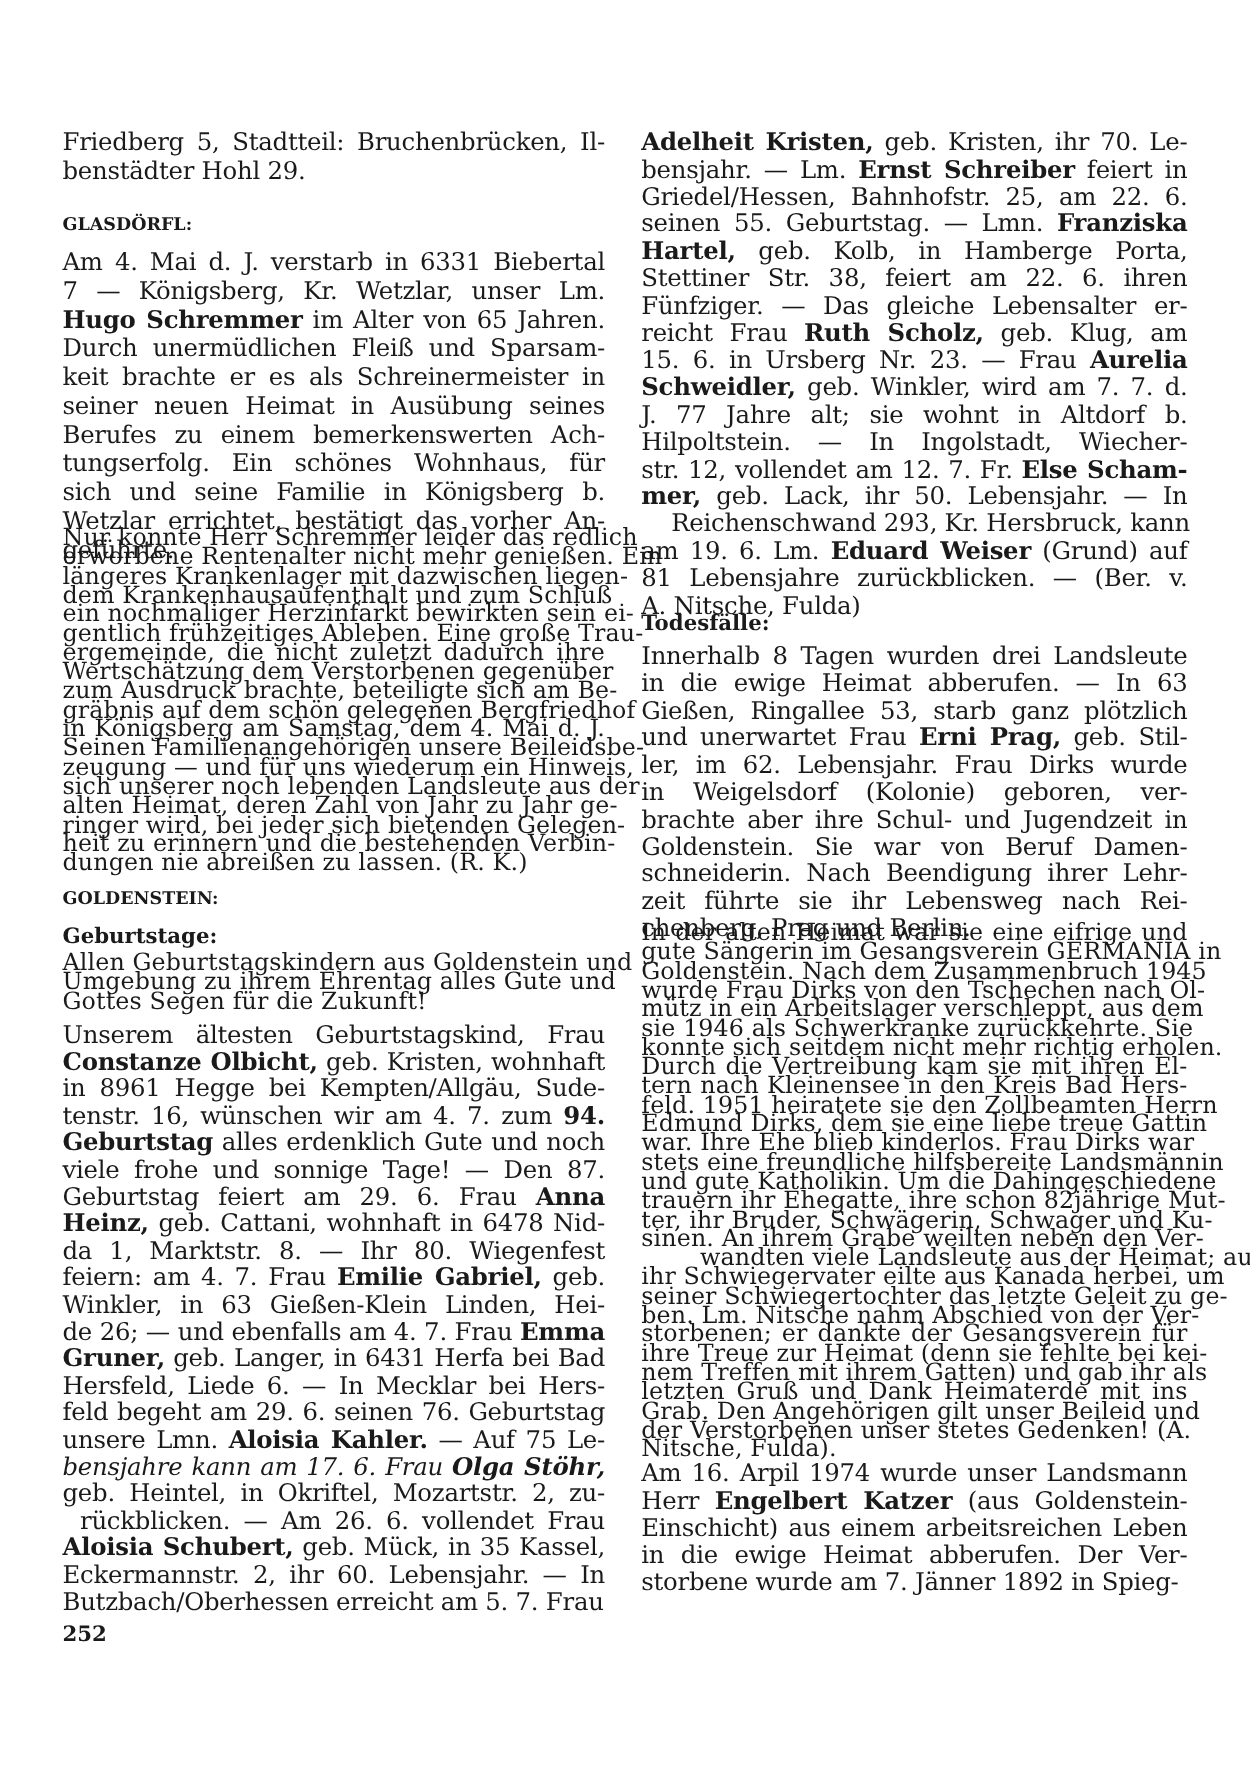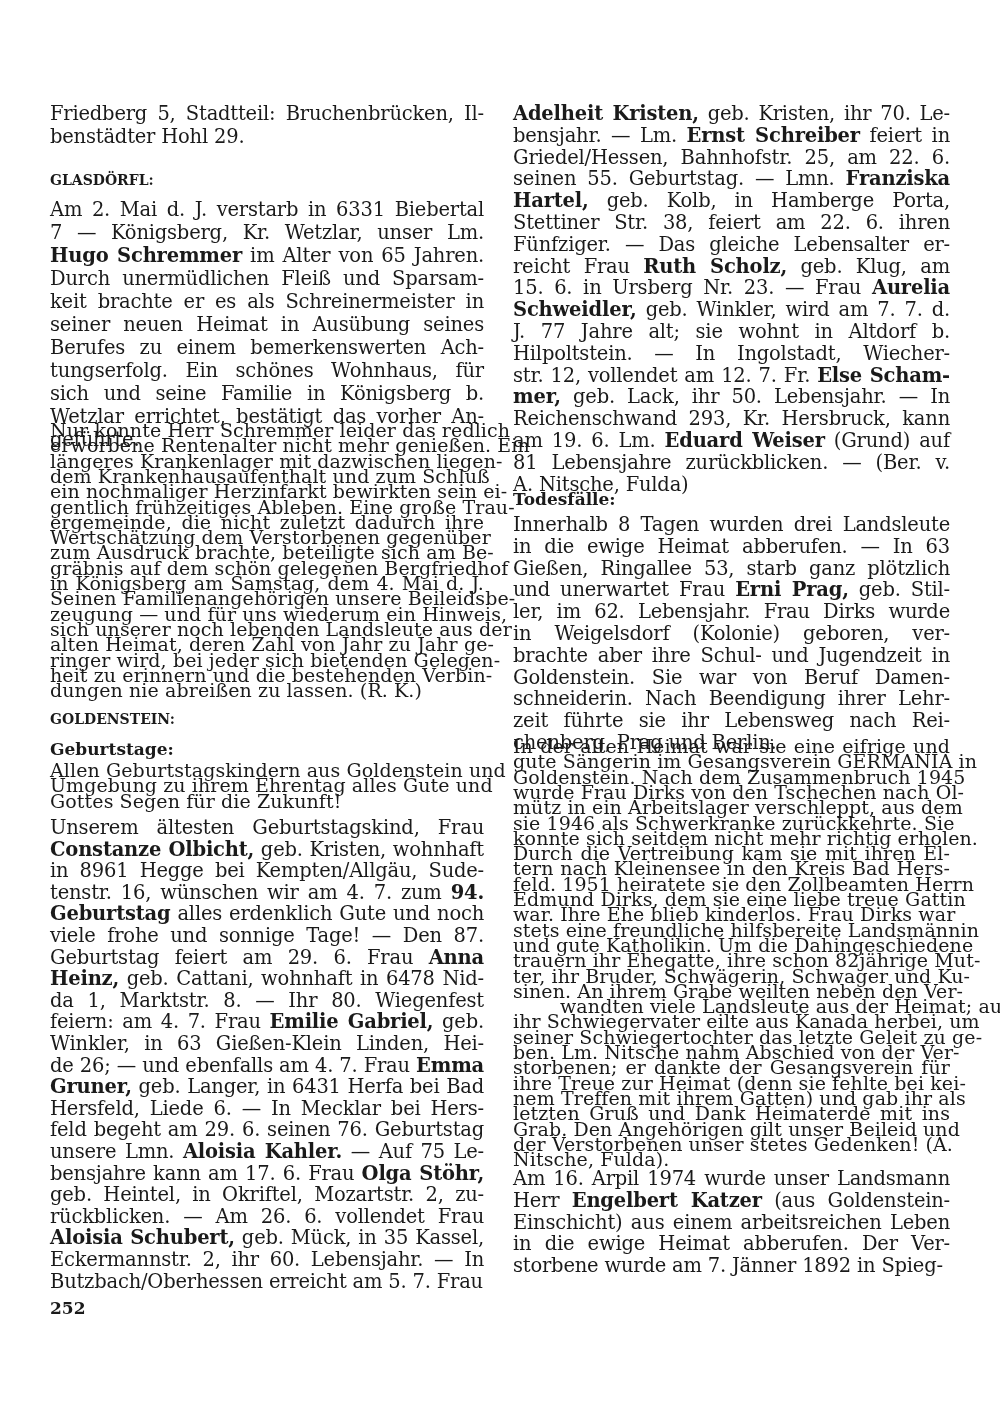--- a/index.html
+++ b/index.html
@@ -19,21 +19,21 @@
 </head>
 <body>
 
 <div class="col" id="col-left">
   <div>
       <div class="ln big" style="top: 102px;">Friedberg 5, Stadtteil: Bruchenbrücken, Il-</div>
       <div class="ln big last" style="top: 125px;">benstädter Hohl 29.</div>
     </div>
   <div class="head" style="top:172px">GLASDÖRFL:</div>
   <div>
-      <div class="ln big" style="top: 198px;">Am 2. Mai d. J. verstarb in 6331 Biebertal</div>
+      <div class="ln big" style="top: 198px;">Am 4. Mai d. J. verstarb in 6331 Biebertal</div>
       <div class="ln big" style="top: 221px;">7 — Königsberg, Kr. Wetzlar, unser Lm.</div>
       <div class="ln big" style="top: 244px;"><b>Hugo Schremmer</b> im Alter von 65 Jahren.</div>
       <div class="ln big" style="top: 267px;">Durch unermüdlichen Fleiß und Sparsam-</div>
       <div class="ln big" style="top: 290px;">keit brachte er es als Schreinermeister in</div>
       <div class="ln big" style="top: 313px;">seiner neuen Heimat in Ausübung seines</div>
       <div class="ln big" style="top: 336px;">Berufes zu einem bemerkenswerten Ach-</div>
       <div class="ln big" style="top: 359px;">tungserfolg. Ein schönes Wohnhaus, für</div>
       <div class="ln big" style="top: 382px;">sich und seine Familie in Königsberg b.</div>
       <div class="ln big" style="top: 405px;">Wetzlar errichtet, bestätigt das vorher An-</div>
       <div class="ln big last" style="top: 428px;">geführte.</div>
@@ -75,23 +75,23 @@
       <div class="ln big" style="top: 945.6px;">Geburtstag feiert am 29. 6. Frau <b>Anna</b></div>
       <div class="ln big" style="top: 967.2px;"><b>Heinz,</b> geb. Cattani, wohnhaft in 6478 Nid-</div>
       <div class="ln big" style="top: 988.8px;">da 1, Marktstr. 8. — Ihr 80. Wiegenfest</div>
       <div class="ln big" style="top: 1010.4px;">feiern: am 4. 7. Frau <b>Emilie Gabriel,</b> geb.</div>
       <div class="ln big" style="top: 1032px;">Winkler, in 63 Gießen-Klein Linden, Hei-</div>
       <div class="ln big" style="top: 1053.6px;">de 26; — und ebenfalls am 4. 7. Frau <b>Emma</b></div>
       <div class="ln big" style="top: 1075.2px;"><b>Gruner,</b> geb. Langer, in 6431 Herfa bei Bad</div>
       <div class="ln big" style="top: 1096.8px;">Hersfeld, Liede 6. — In Mecklar bei Hers-</div>
       <div class="ln big" style="top: 1118.4px;">feld begeht am 29. 6. seinen 76. Geburtstag</div>
       <div class="ln big" style="top: 1140px;">unsere Lmn. <b>Aloisia Kahler.</b> — Auf 75 Le-</div>
-      <div class="ln big" style="top: 1161.6px;">bensjahre kann am 17. 6. Frau <b>Olga Stöhr,</b></div>
+      <div class="ln big" style="top: 1161.6px; font-style: italic;">bensjahre kann am 17. 6. Frau <b>Olga Stöhr,</b></div>
       <div class="ln big" style="top: 1183.2px;">geb. Heintel, in Okriftel, Mozartstr. 2, zu-</div>
-      <div class="ln big" style="top: 1204.8px;">rückblicken. — Am 26. 6. vollendet Frau</div>
+      <div class="ln big" style="top: 1204.8px; margin-left: 14px;">rückblicken. — Am 26. 6. vollendet Frau</div>
       <div class="ln big" style="top: 1226.4px;"><b>Aloisia Schubert,</b> geb. Mück, in 35 Kassel,</div>
       <div class="ln big" style="top: 1248px;">Eckermannstr. 2, ihr 60. Lebensjahr. — In</div>
       <div class="ln big last" style="top: 1269.6px;">Butzbach/Oberhessen erreicht am 5. 7. Frau</div>
     </div>
 </div>
 
 <div class="col" id="col-right">
   <div>
       <div class="ln big" style="top: 102px;"><b>Adelheit Kristen,</b> geb. Kristen, ihr 70. Le-</div>
       <div class="ln big" style="top: 123.8px;">bensjahr. — Lm. <b>Ernst Schreiber</b> feiert in</div>
@@ -100,21 +100,21 @@
       <div class="ln big" style="top: 189.2px;"><b>Hartel,</b> geb. Kolb, in Hamberge Porta,</div>
       <div class="ln big" style="top: 211px;">Stettiner Str. 38, feiert am 22. 6. ihren</div>
       <div class="ln big" style="top: 232.8px;">Fünfziger. — Das gleiche Lebensalter er-</div>
       <div class="ln big" style="top: 254.6px;">reicht Frau <b>Ruth Scholz,</b> geb. Klug, am</div>
       <div class="ln big" style="top: 276.4px;">15. 6. in Ursberg Nr. 23. — Frau <b>Aurelia</b></div>
       <div class="ln big" style="top: 298.2px;"><b>Schweidler,</b> geb. Winkler, wird am 7. 7. d.</div>
       <div class="ln big" style="top: 320px;">J. 77 Jahre alt; sie wohnt in Altdorf b.</div>
       <div class="ln big" style="top: 341.8px;">Hilpoltstein. — In Ingolstadt, Wiecher-</div>
       <div class="ln big" style="top: 363.6px;">str. 12, vollendet am 12. 7. Fr. <b>Else Scham-</b></div>
       <div class="ln big" style="top: 385.4px;"><b>mer,</b> geb. Lack, ihr 50. Lebensjahr. — In</div>
-      <div class="ln big" style="top: 407.2px;">Reichenschwand 293, Kr. Hersbruck, kann</div>
+      <div class="ln big" style="top: 407.2px; margin-left: 24px;">Reichenschwand 293, Kr. Hersbruck, kann</div>
       <div class="ln big" style="top: 429px;">am 19. 6. Lm. <b>Eduard Weiser</b> (Grund) auf</div>
       <div class="ln big" style="top: 450.8px;">81 Lebensjahre zurückblicken. — (Ber. v.</div>
       <div class="ln big last" style="top: 472.6px;">A. Nitsche, Fulda)</div>
     </div>
   <div class="sub" style="top:489px">Todesfälle:</div>
   <div>
       <div class="ln big" style="top: 513px;">Innerhalb 8 Tagen wurden drei Landsleute</div>
       <div class="ln big" style="top: 534.8px;">in die ewige Heimat abberufen. — In 63</div>
       <div class="ln big" style="top: 556.6px;">Gießen, Ringallee 53, starb ganz plötzlich</div>
       <div class="ln big" style="top: 578.4px;">und unerwartet Frau <b>Erni Prag,</b> geb. Stil-</div>

